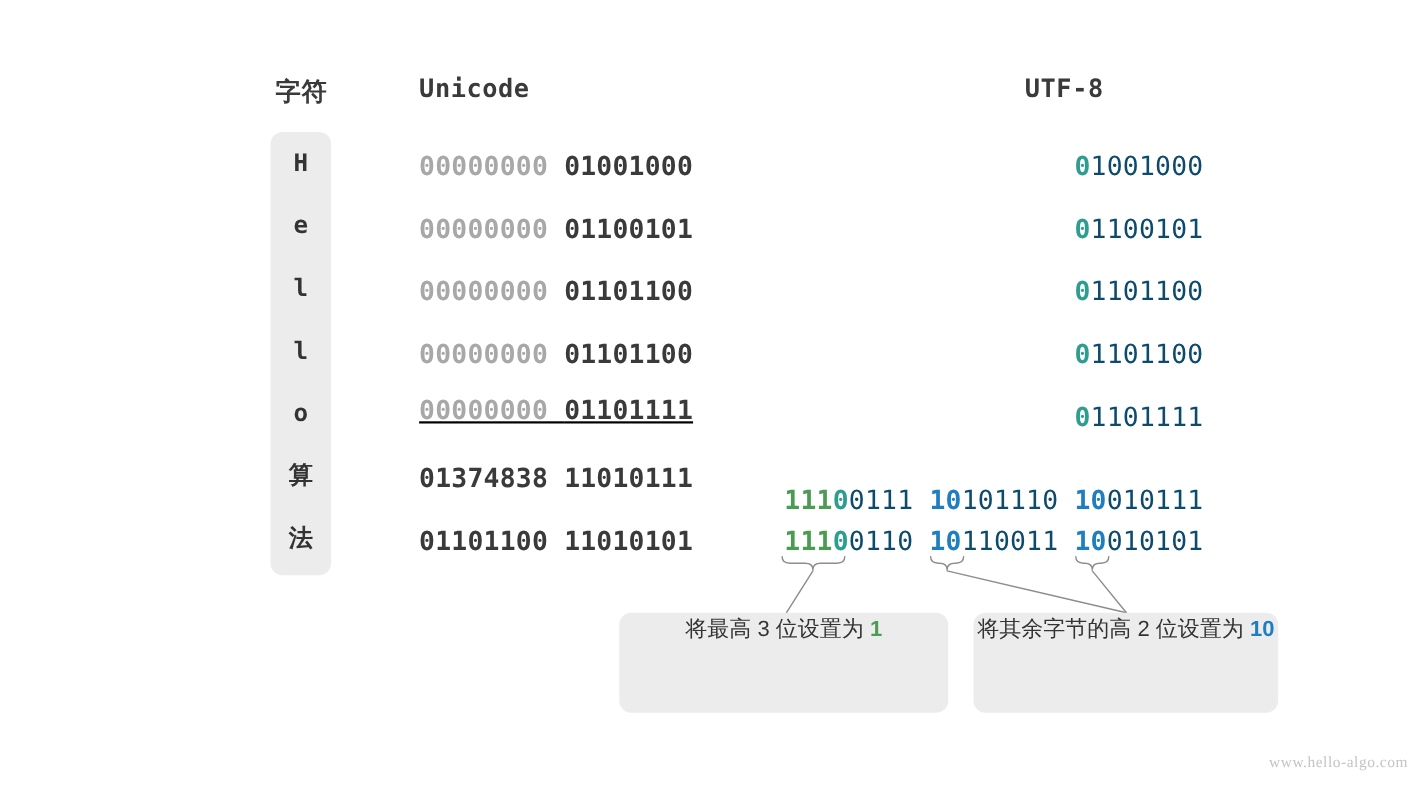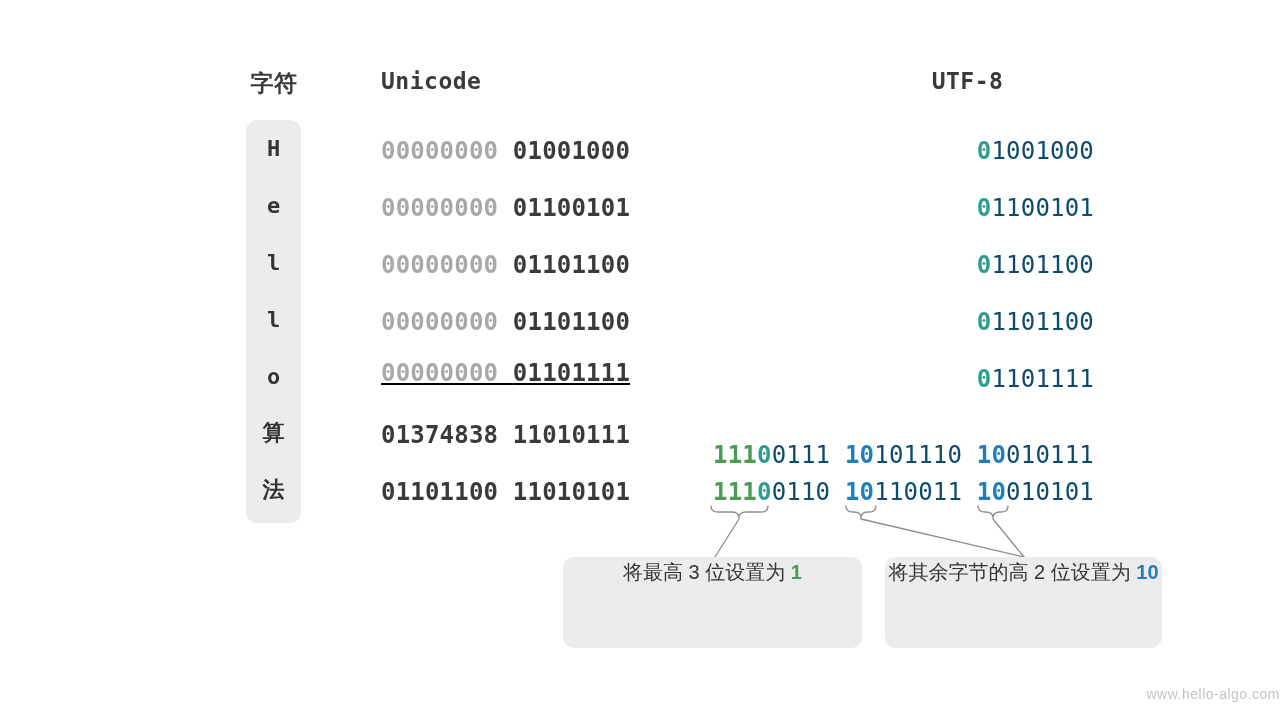--- a/index.html
+++ b/index.html
@@ -126,21 +126,21 @@
     padding: 0 14px;
   }
   .c-green { color: #4a9c52; font-weight: bold; }
   .c-blue  { color: #1f7ec0; font-weight: bold; }
 
   
   #watermark {
     position: absolute;
     right: 28px;
     bottom: 18px;
-    font-family: Liberation Sans, sans-serif;
+    font-family: Liberation Serif, serif;
     font-size: 14px;
     color: #c4c4c4;
     letter-spacing: 0.5px;
   }
 </style>
 </head>
 <body>
 
 <div id="stage">
 

